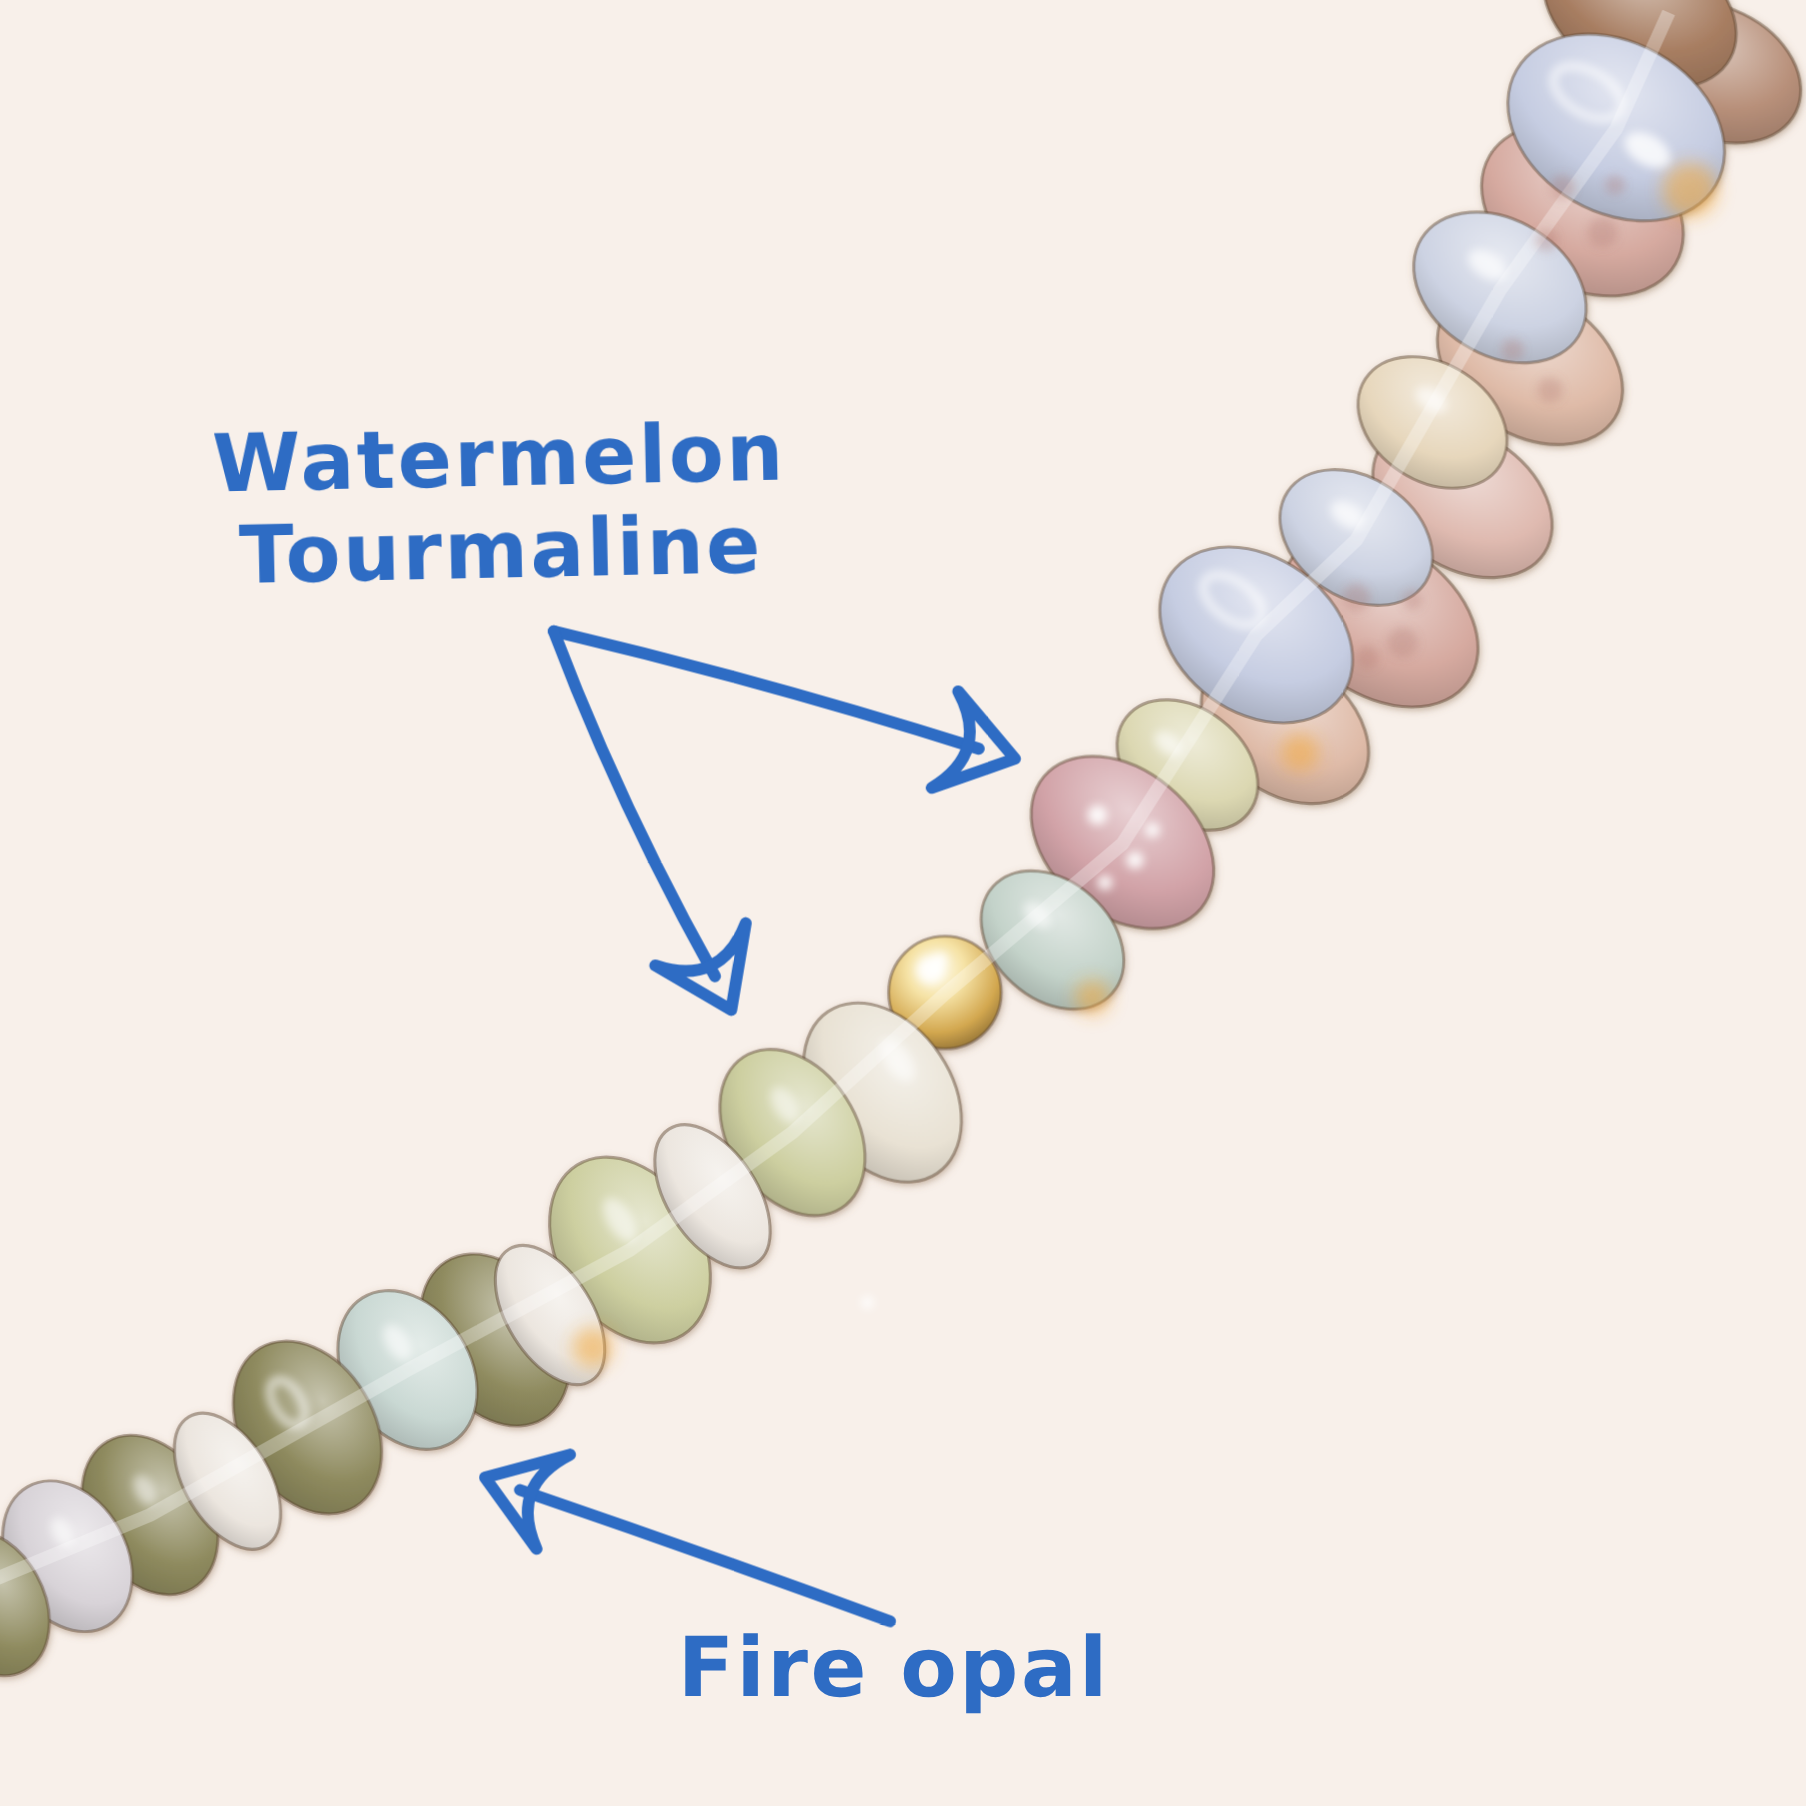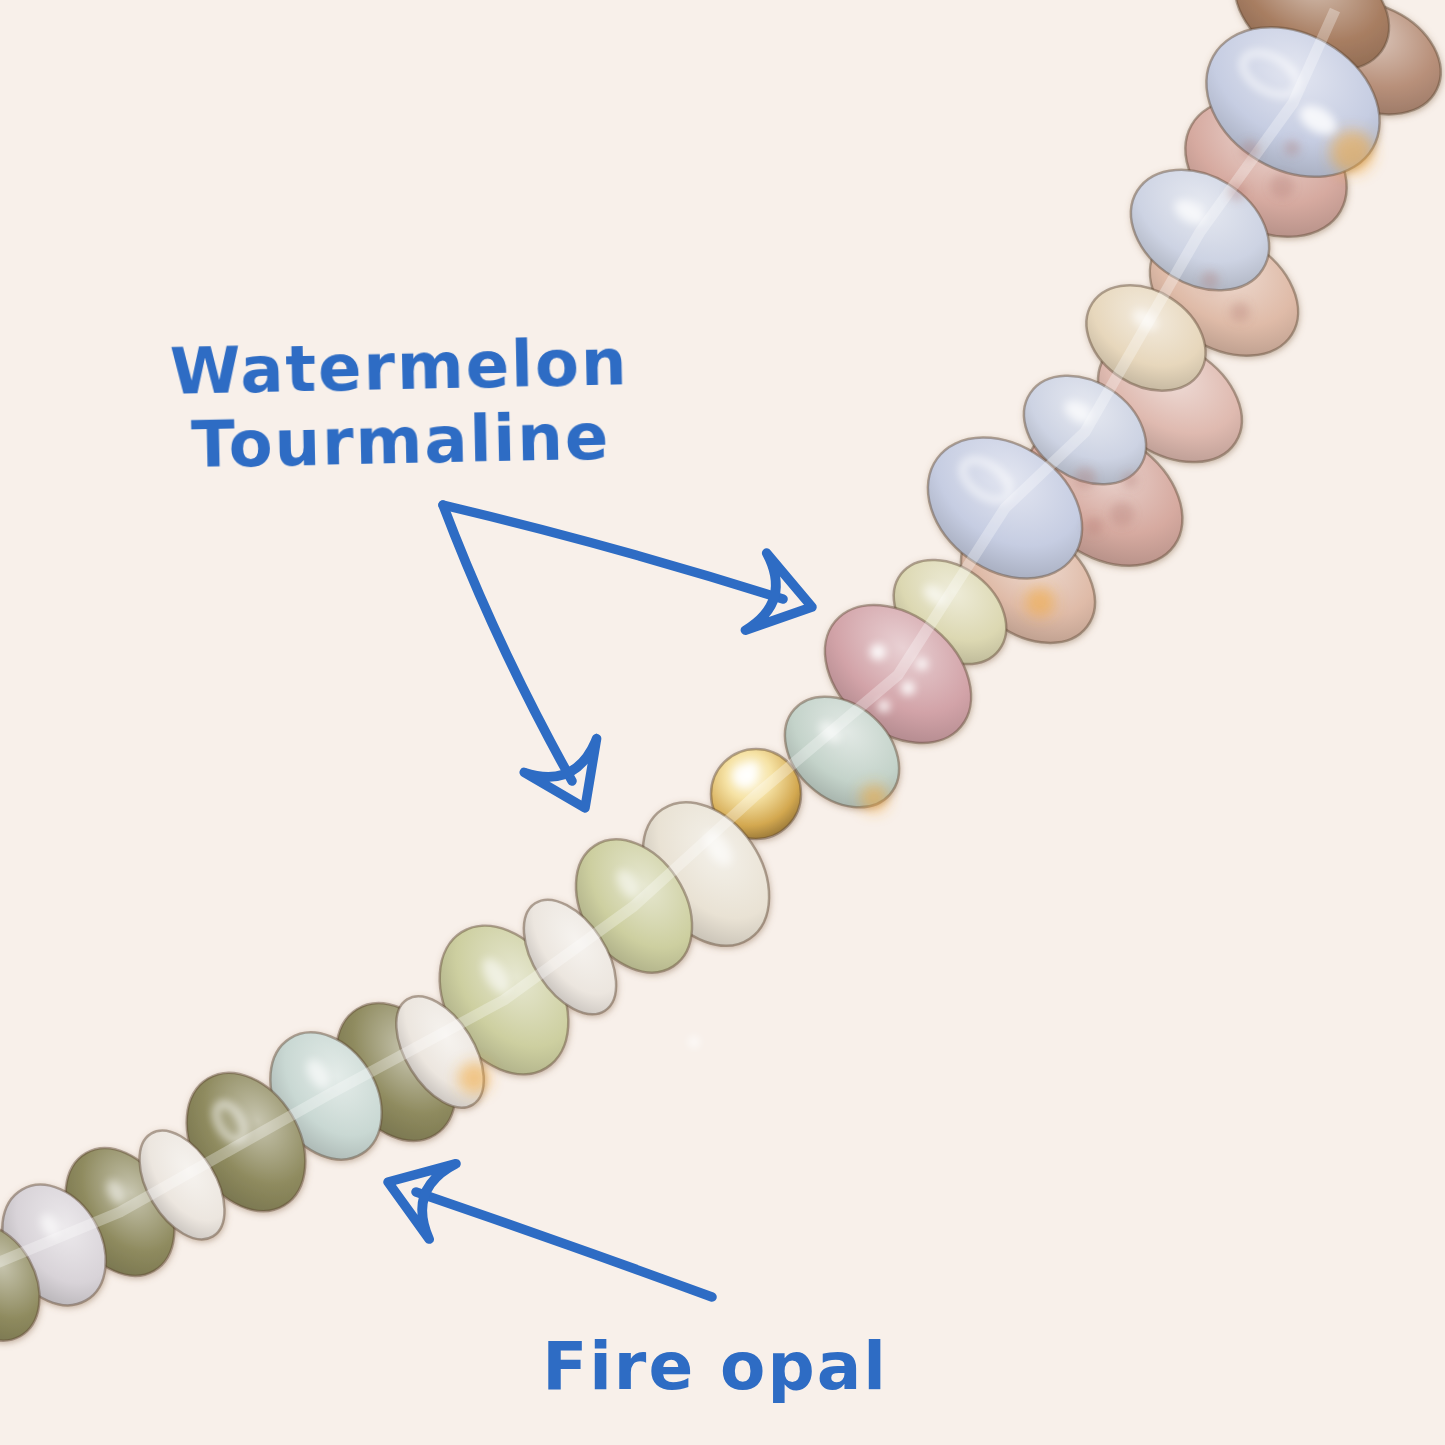--- a/index.html
+++ b/index.html
@@ -7,21 +7,21 @@
   .stage {
     position:relative; width:1445px; height:1445px; overflow:hidden;
     background:var(--bg); font-family:"DejaVu Sans", sans-serif;
   }
   .stage svg { position:absolute; left:0; top:0; width:1445px; height:1445px; }
   .label {
     position:absolute; color:var(--accent); font-weight:600; text-align:center;
     letter-spacing:2px; user-select:none;
   }
   .label-wt { left:115px; top:330px; width:570px; font-size:64px; line-height:1.16; transform:rotate(-1.2deg); }
-  .label-fo { left:465px; top:1296px; width:500px; font-size:66px;margin-top:32px; }
+  .label-fo { left:465px; top:1296px; width:500px; font-size:66px; }
 </style>
 </head>
 <body>
 
 <div class="stage">
   <svg viewBox="0 0 1445 1445" xmlns="http://www.w3.org/2000/svg">
       <defs>
         <radialGradient id="g-brown1" cx="0.42" cy="0.30" r="0.85">
           <stop offset="0" stop-color="rgb(212,191,177)"></stop>
           <stop offset="0.55" stop-color="#a87e62"></stop>

